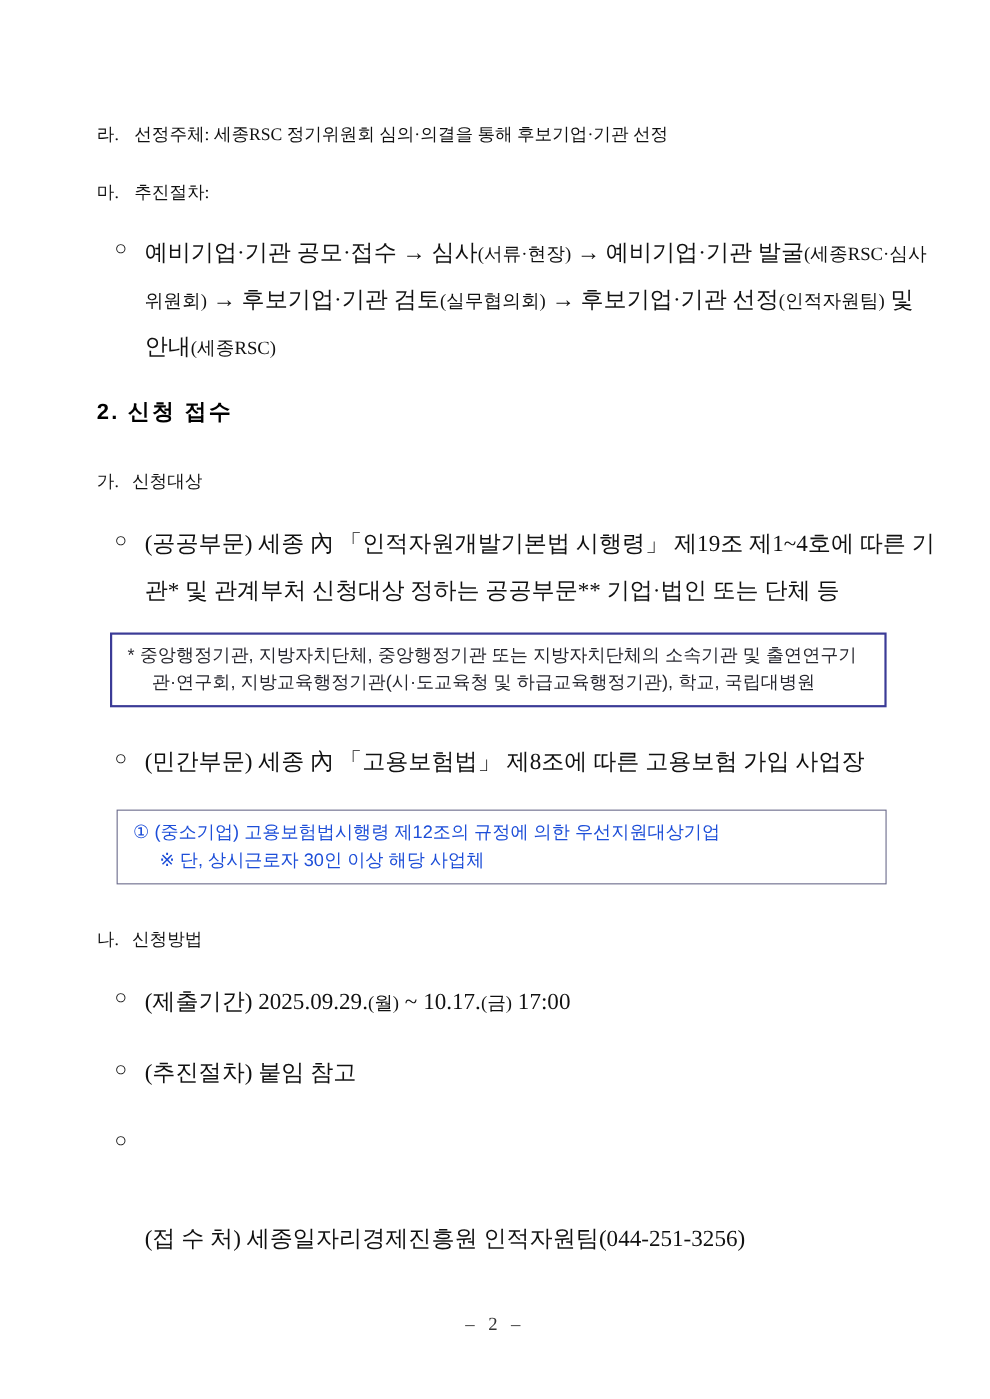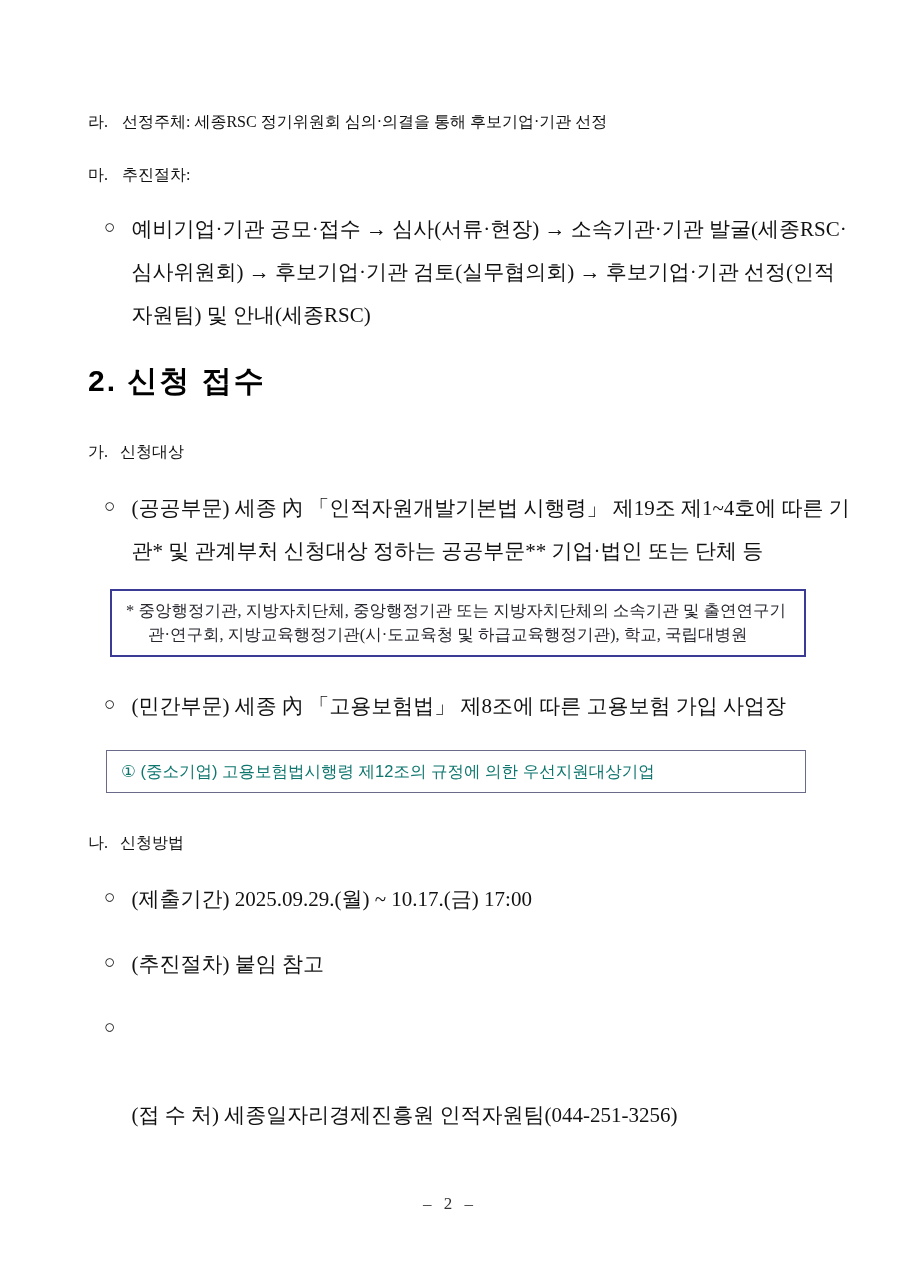--- a/index.html
+++ b/index.html
@@ -18,51 +18,51 @@
   .row .txt { flex:1 1 auto;font-family:Liberation Serif, serif; }
 
   .row-ra { margin-bottom:32px; }
   .row-ma { margin-bottom:22px; }
 
   .bullet-row { display:flex; align-items:flex-start; margin-left:16px; }
   .bullet-row .bullet { flex:0 0 auto; margin-right:16px; font-size:19px; line-height:2.05; }
   .bullet-row .btxt { flex:1 1 auto; line-height:2.05; }
 
   .procedure { margin-bottom:24px; }
-  .small { font-size:21px; }
+  .small { font-size:17px; }
   .b { font-weight:normal; }
 
   h2.section {
     font-family:"Liberation Sans","DejaVu Sans",sans-serif;
-    font-weight:bold; font-size:30px; letter-spacing:2px; color:#000;
+    font-weight:bold; font-size:20px; letter-spacing:2px; color:#000;
     margin:18px 0 40px 0;
   }
 
   .sub-row { margin-bottom:24px; }
   .sub-row .lbl { margin-right:12px; }
 
   .target-public { margin-bottom:16px; }
   .target-private { margin-bottom:22px; }
 
   .note-box {
-    margin:0 48px 28px 22px;
+    margin:0 48px 28px 12px;
     border:2px solid #3b3b96;
     padding:8px 12px 8px 14px;
-    font-family:Liberation Serif, serif;
+    font-family:Liberation Sans, sans-serif;
     font-size:16.5px; line-height:1.45; color:#26262e;
   }
   .note-box .hang { padding-left:22px; text-indent:-22px; white-space:pre-wrap; margin-bottom:2px;}
   .note-box .hang:last-child { margin-bottom:0; }
 
   .note-box2 {
     margin:12px 48px 40px 18px;
     border:1.5px solid #6a6a8a;
     padding:8px 12px 8px 14px;
     font-family:"Liberation Sans","DejaVu Sans",sans-serif;
-    font-size:16.5px; line-height:1.5; color:#0f766e;
+    font-size:16.5px; line-height:1.5; color:#1d4ed8;
   }
   .note-box2 .nline { white-space:pre-wrap; padding-left:24px; text-indent:-24px; }
   .note-box2 .nsub  { white-space:pre-wrap; padding-left:24px; }
 
   .method-row { margin-bottom:22px; }
 
   .footer {
     position:absolute; bottom:58px; left:0; width:100%;
     text-align:center; font-size:17px; color:#333; letter-spacing:4px;
   }
@@ -78,21 +78,21 @@
       <span class="txt">선정주체: 세종RSC 정기위원회 심의·의결을 통해 후보기업·기관 선정</span>
     </div>
 
     <div class="row row-ma">
       <span class="lbl">마.</span>
       <span class="txt">추진절차:</span>
     </div>
 
     <div class="bullet-row procedure para">
       <span class="bullet">○</span>
-      <span class="btxt"><span>예비기업·기관 공모·접수 → 심사</span><span class="small">(서류·현장)</span><span> → 소속기관·기관 발굴</span><span class="small">(세종RSC·심사위원회)</span><span> → 후보기업·기관 검토</span><span class="small">(실무협의회)</span><span> → 후보기업·기관 선정</span><span class="small">(인적자원팀)</span><span> 및 안내</span><span class="small">(세종RSC)</span></span>
+      <span class="btxt"><span>예비기업·기관 공모·접수 → 심사</span><span class="small">(서류·현장)</span><span> → 예비기업·기관 발굴</span><span class="small">(세종RSC·심사위원회)</span><span> → 후보기업·기관 검토</span><span class="small">(실무협의회)</span><span> → 후보기업·기관 선정</span><span class="small">(인적자원팀)</span><span> 및 안내</span><span class="small">(세종RSC)</span></span>
     </div>
 
     <h2 class="section">2. 신청 접수</h2>
 
     <div class="row sub-row">
       <span class="lbl">가.</span>
       <span class="txt">신청대상</span>
     </div>
 
     <div class="bullet-row target-public para">
@@ -104,20 +104,21 @@
       <div class="hang"><span>*</span><span> 중앙행정기관, 지방자치단체, 중앙행정기관 또는 지방자치단체의 소속기관 및 출연연구기관·연구회, 지방교육행정기관(시·도교육청 및 하급교육행정기관), 학교, 국립대병원</span></div>
     </div>
 
     <div class="bullet-row target-private para">
       <span class="bullet">○</span>
       <span class="btxt"><span class="b">(민간부문)</span><span> 세종 內 </span><span class="b">「고용보험법」</span><span> </span><span class="b">제8조</span><span>에 따른 </span><span class="b">고용보험 가입 사업장</span></span>
     </div>
 
     <div class="note-box2">
       <div class="nline"><span>①</span><span> </span><span class="b">(중소기업)</span><span> 고용보험법시행령 제12조의 규정에 의한 우선지원대상기업</span></div>
+      <div class="nsub">※ 단, 상시근로자 30인 이상 해당 사업체</div>
     </div>
 
     <div class="row sub-row">
       <span class="lbl">나.</span>
       <span class="txt">신청방법</span>
     </div>
 
     <div class="bullet-row method-row para">
       <span class="bullet">○</span>
       <span class="btxt"><span>(제출기간) 2025.09.29.</span><span class="small">(월)</span><span> ~ 10.17.</span><span class="small">(금)</span><span> 17:00</span></span>

